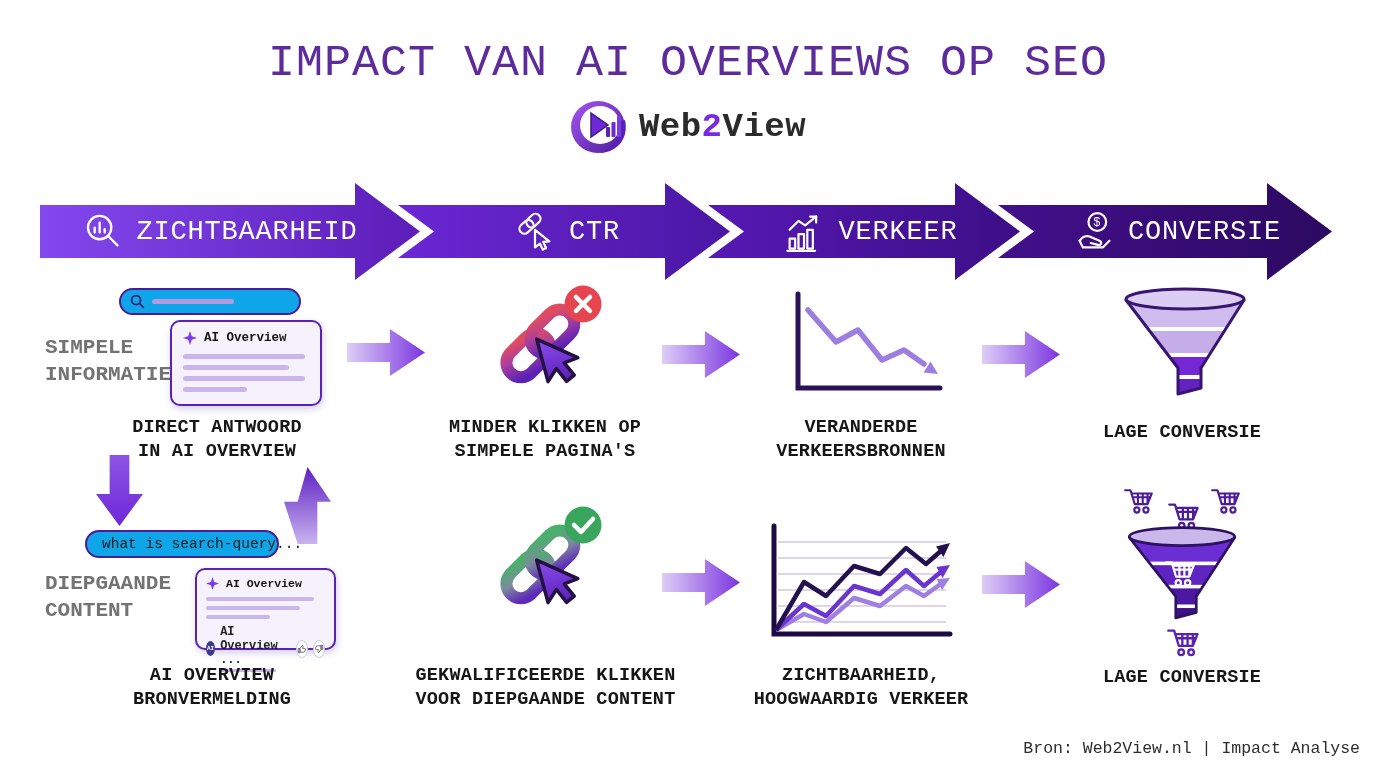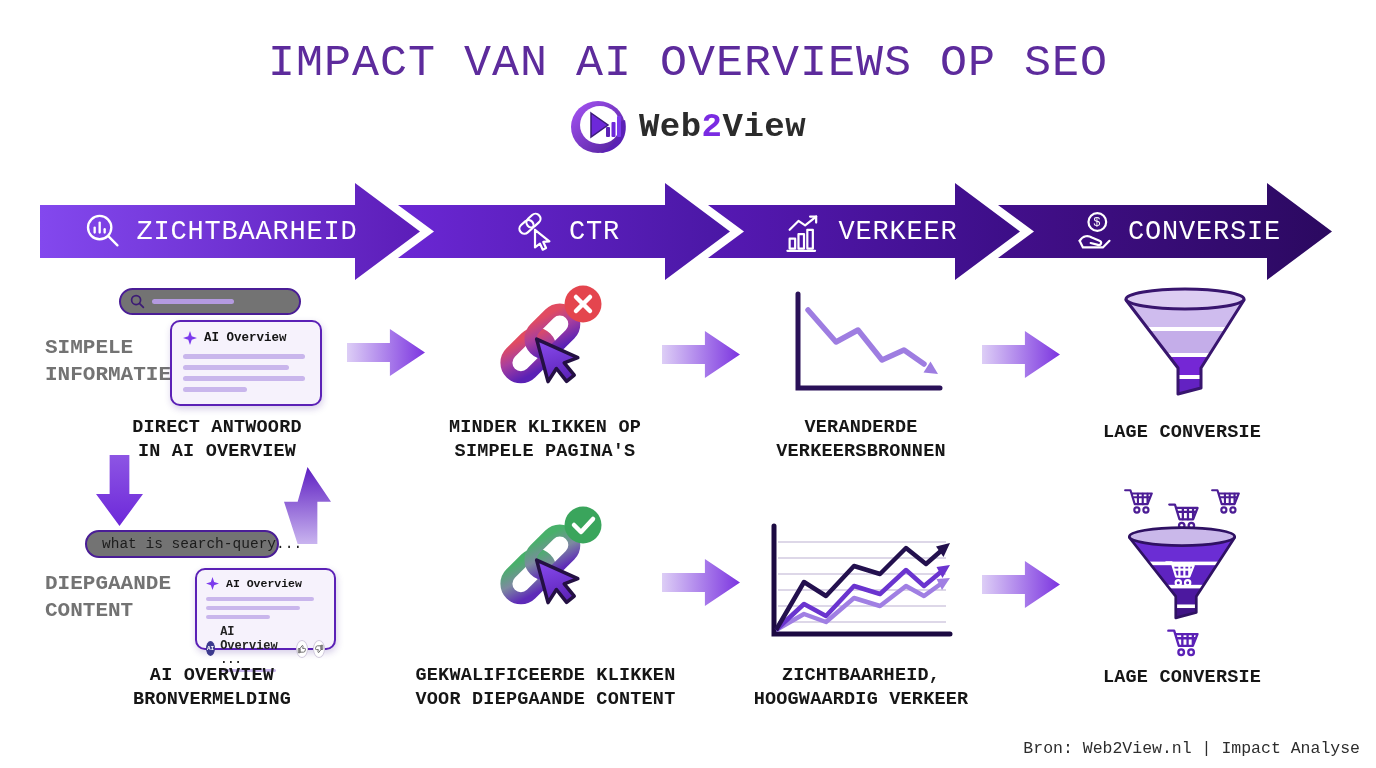--- a/index.html
+++ b/index.html
@@ -27,21 +27,21 @@
   .conn{position:absolute;width:78px;height:47px;
         clip-path:polygon(0 30%,55% 30%,55% 0,100% 50%,55% 100%,55% 70%,0 70%);
         background:linear-gradient(90deg,#ddcef6,#7c35e0);}
   .arrow-down{position:absolute;width:47px;height:71px;
         clip-path:polygon(29% 0,71% 0,71% 55%,100% 55%,50% 100%,0 55%,29% 55%);
         background:linear-gradient(180deg,#8d55e4,#6d28d9);}
   .arrow-up{position:absolute;width:47px;height:77px;
         clip-path:polygon(50% 0,100% 45%,71% 45%,71% 100%,29% 100%,0 45%,29% 45%);
         background:linear-gradient(180deg,#5e1fc2,#c9b4ef);}
   
-  .pill{position:absolute;display:flex;align-items:center;background:#737373;
+  .pill{position:absolute;display:flex;align-items:center;background:#0ea5e9;
         border:2.5px solid #4a1d96;border-radius:17px;padding:0 9px;box-sizing:border-box;}
   .pill-bar{height:5px;border-radius:3px;background:#b49ae0;margin-left:7px;}
   .pill-text{font-size:14.5px;font-weight:500;color:#1c1c1c;margin-left:6px;white-space:nowrap;}
   
   .ai-card{position:absolute;background:#f6f2fc;border:2px solid #5b21b6;border-radius:10px;
            box-sizing:border-box;box-shadow:1px 3px 7px rgba(70,30,150,.22);}
   .ai-head{display:flex;align-items:center;gap:7px;}
   .ai-title{font-weight:bold;color:#141414;}
   .bar{background:#c9b6ec;border-radius:3px;}
   .src-row{display:flex;align-items:center;gap:5px;}

